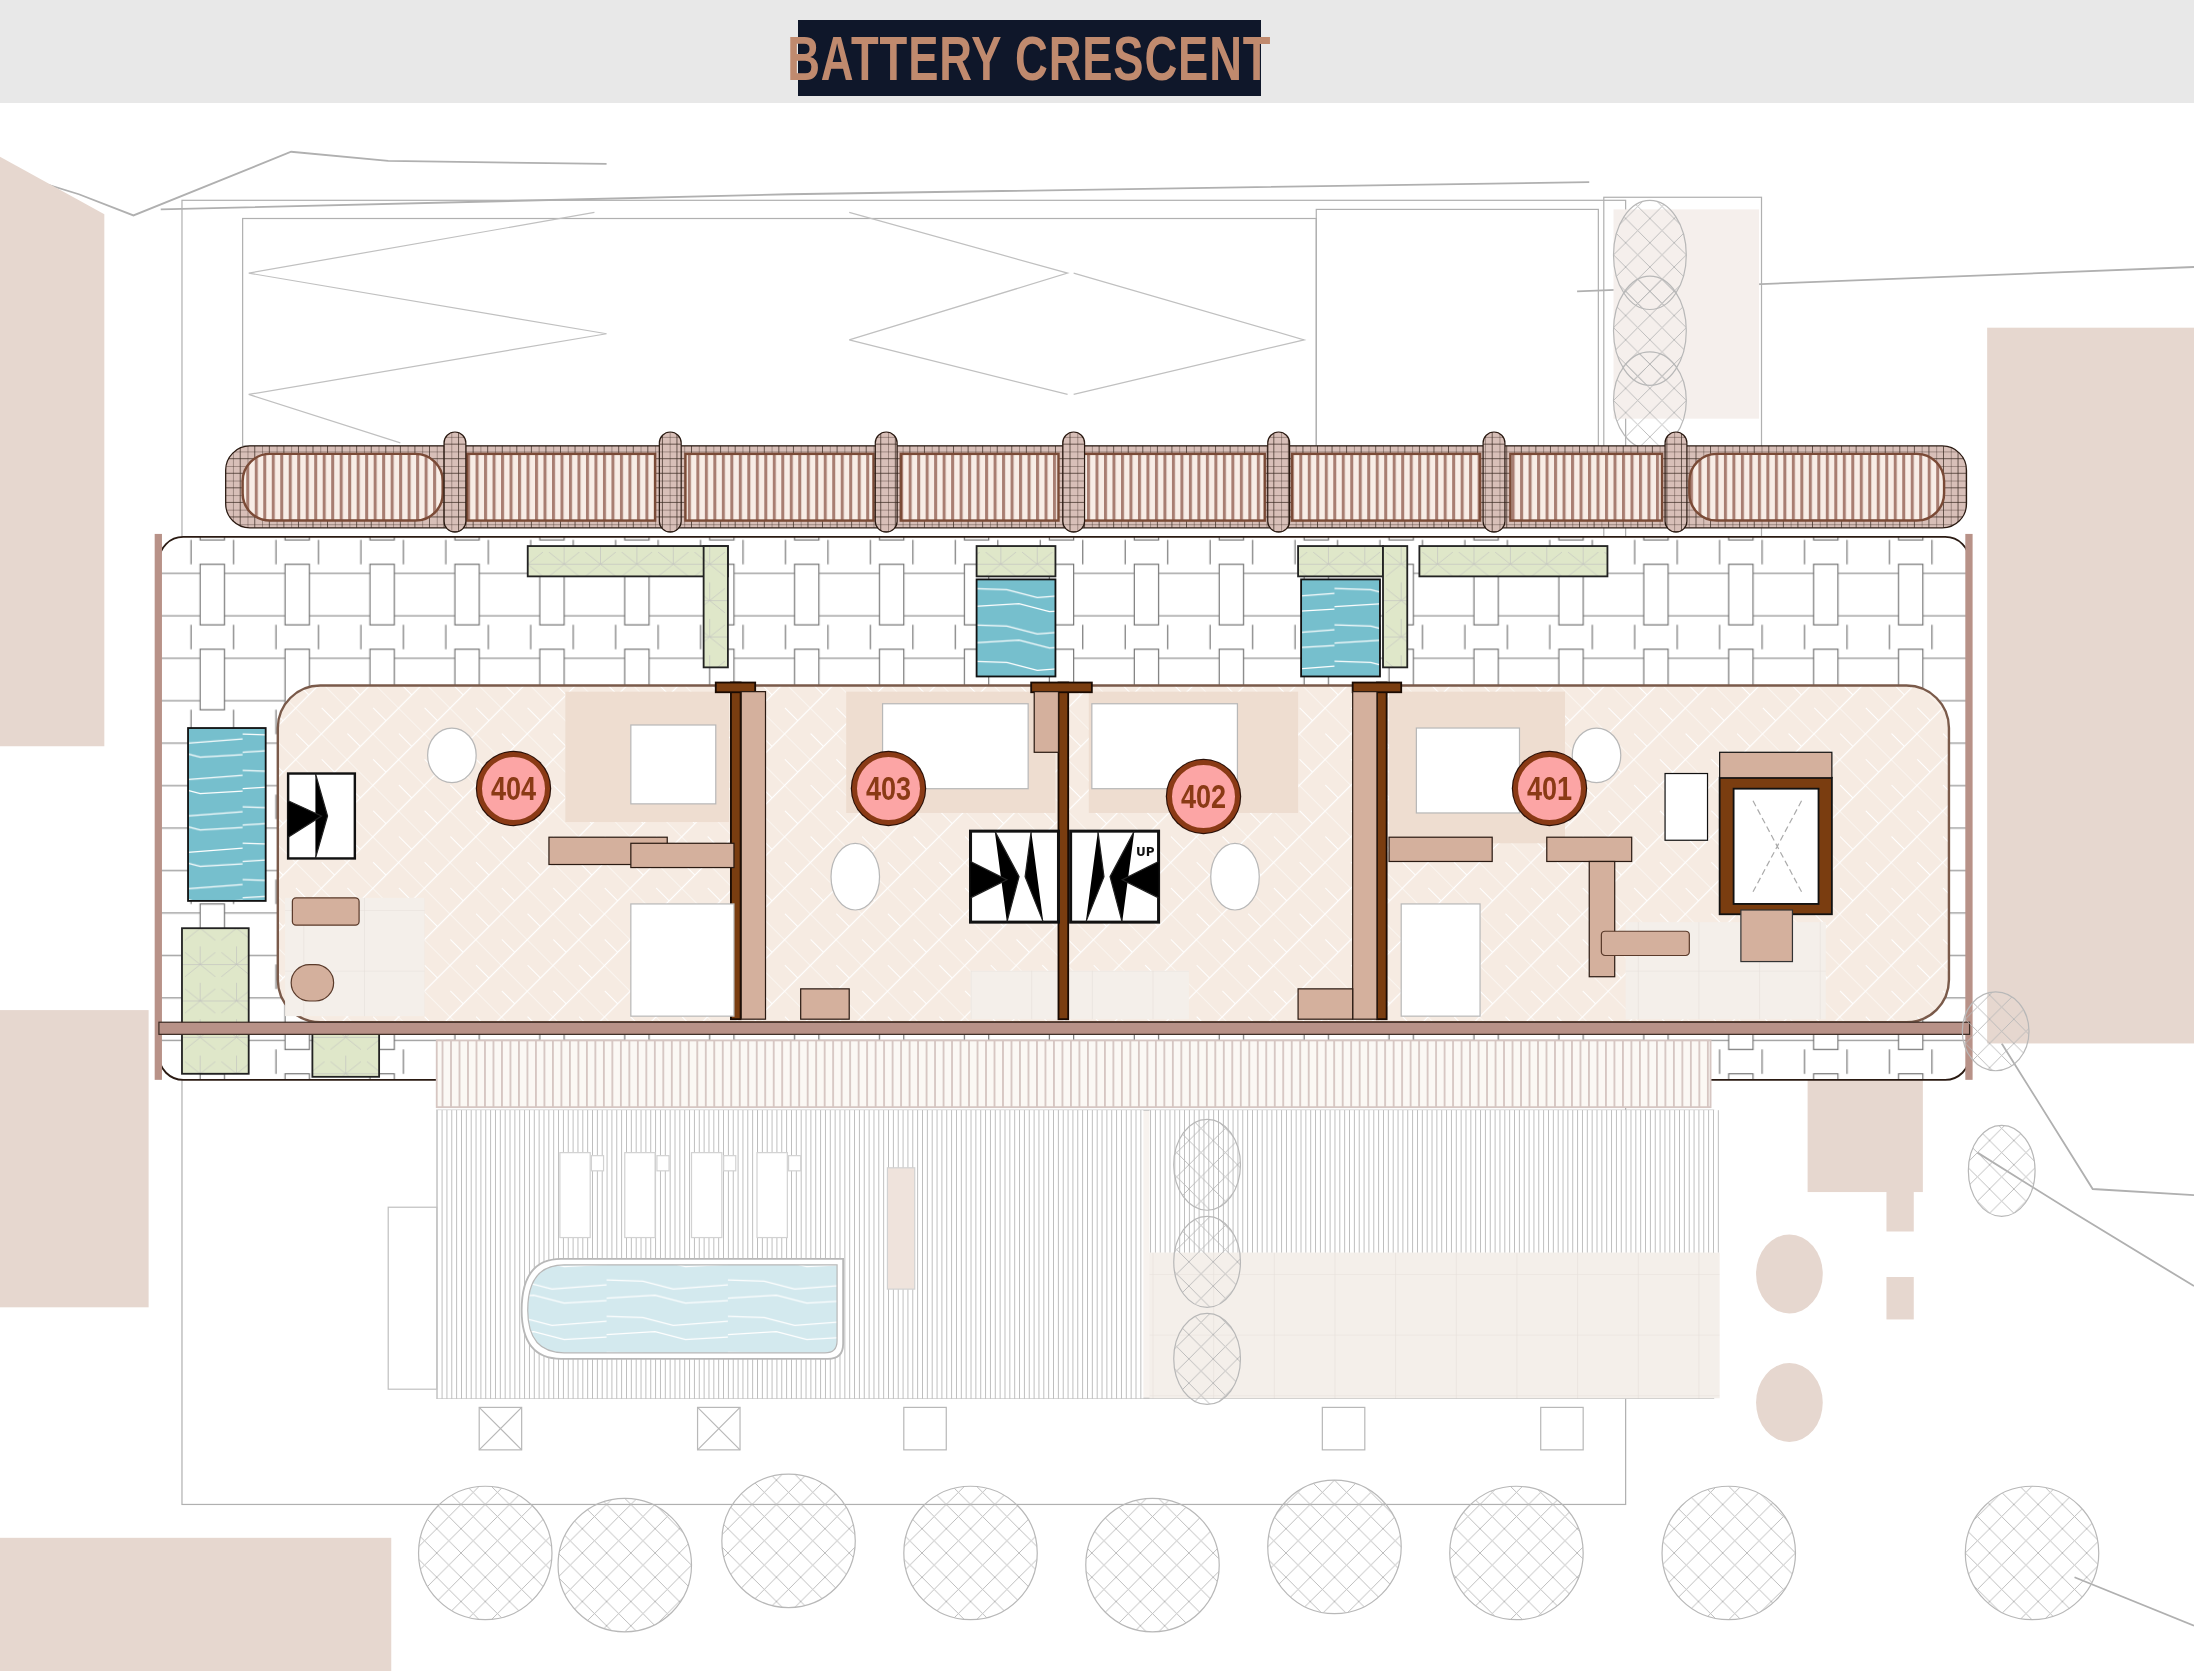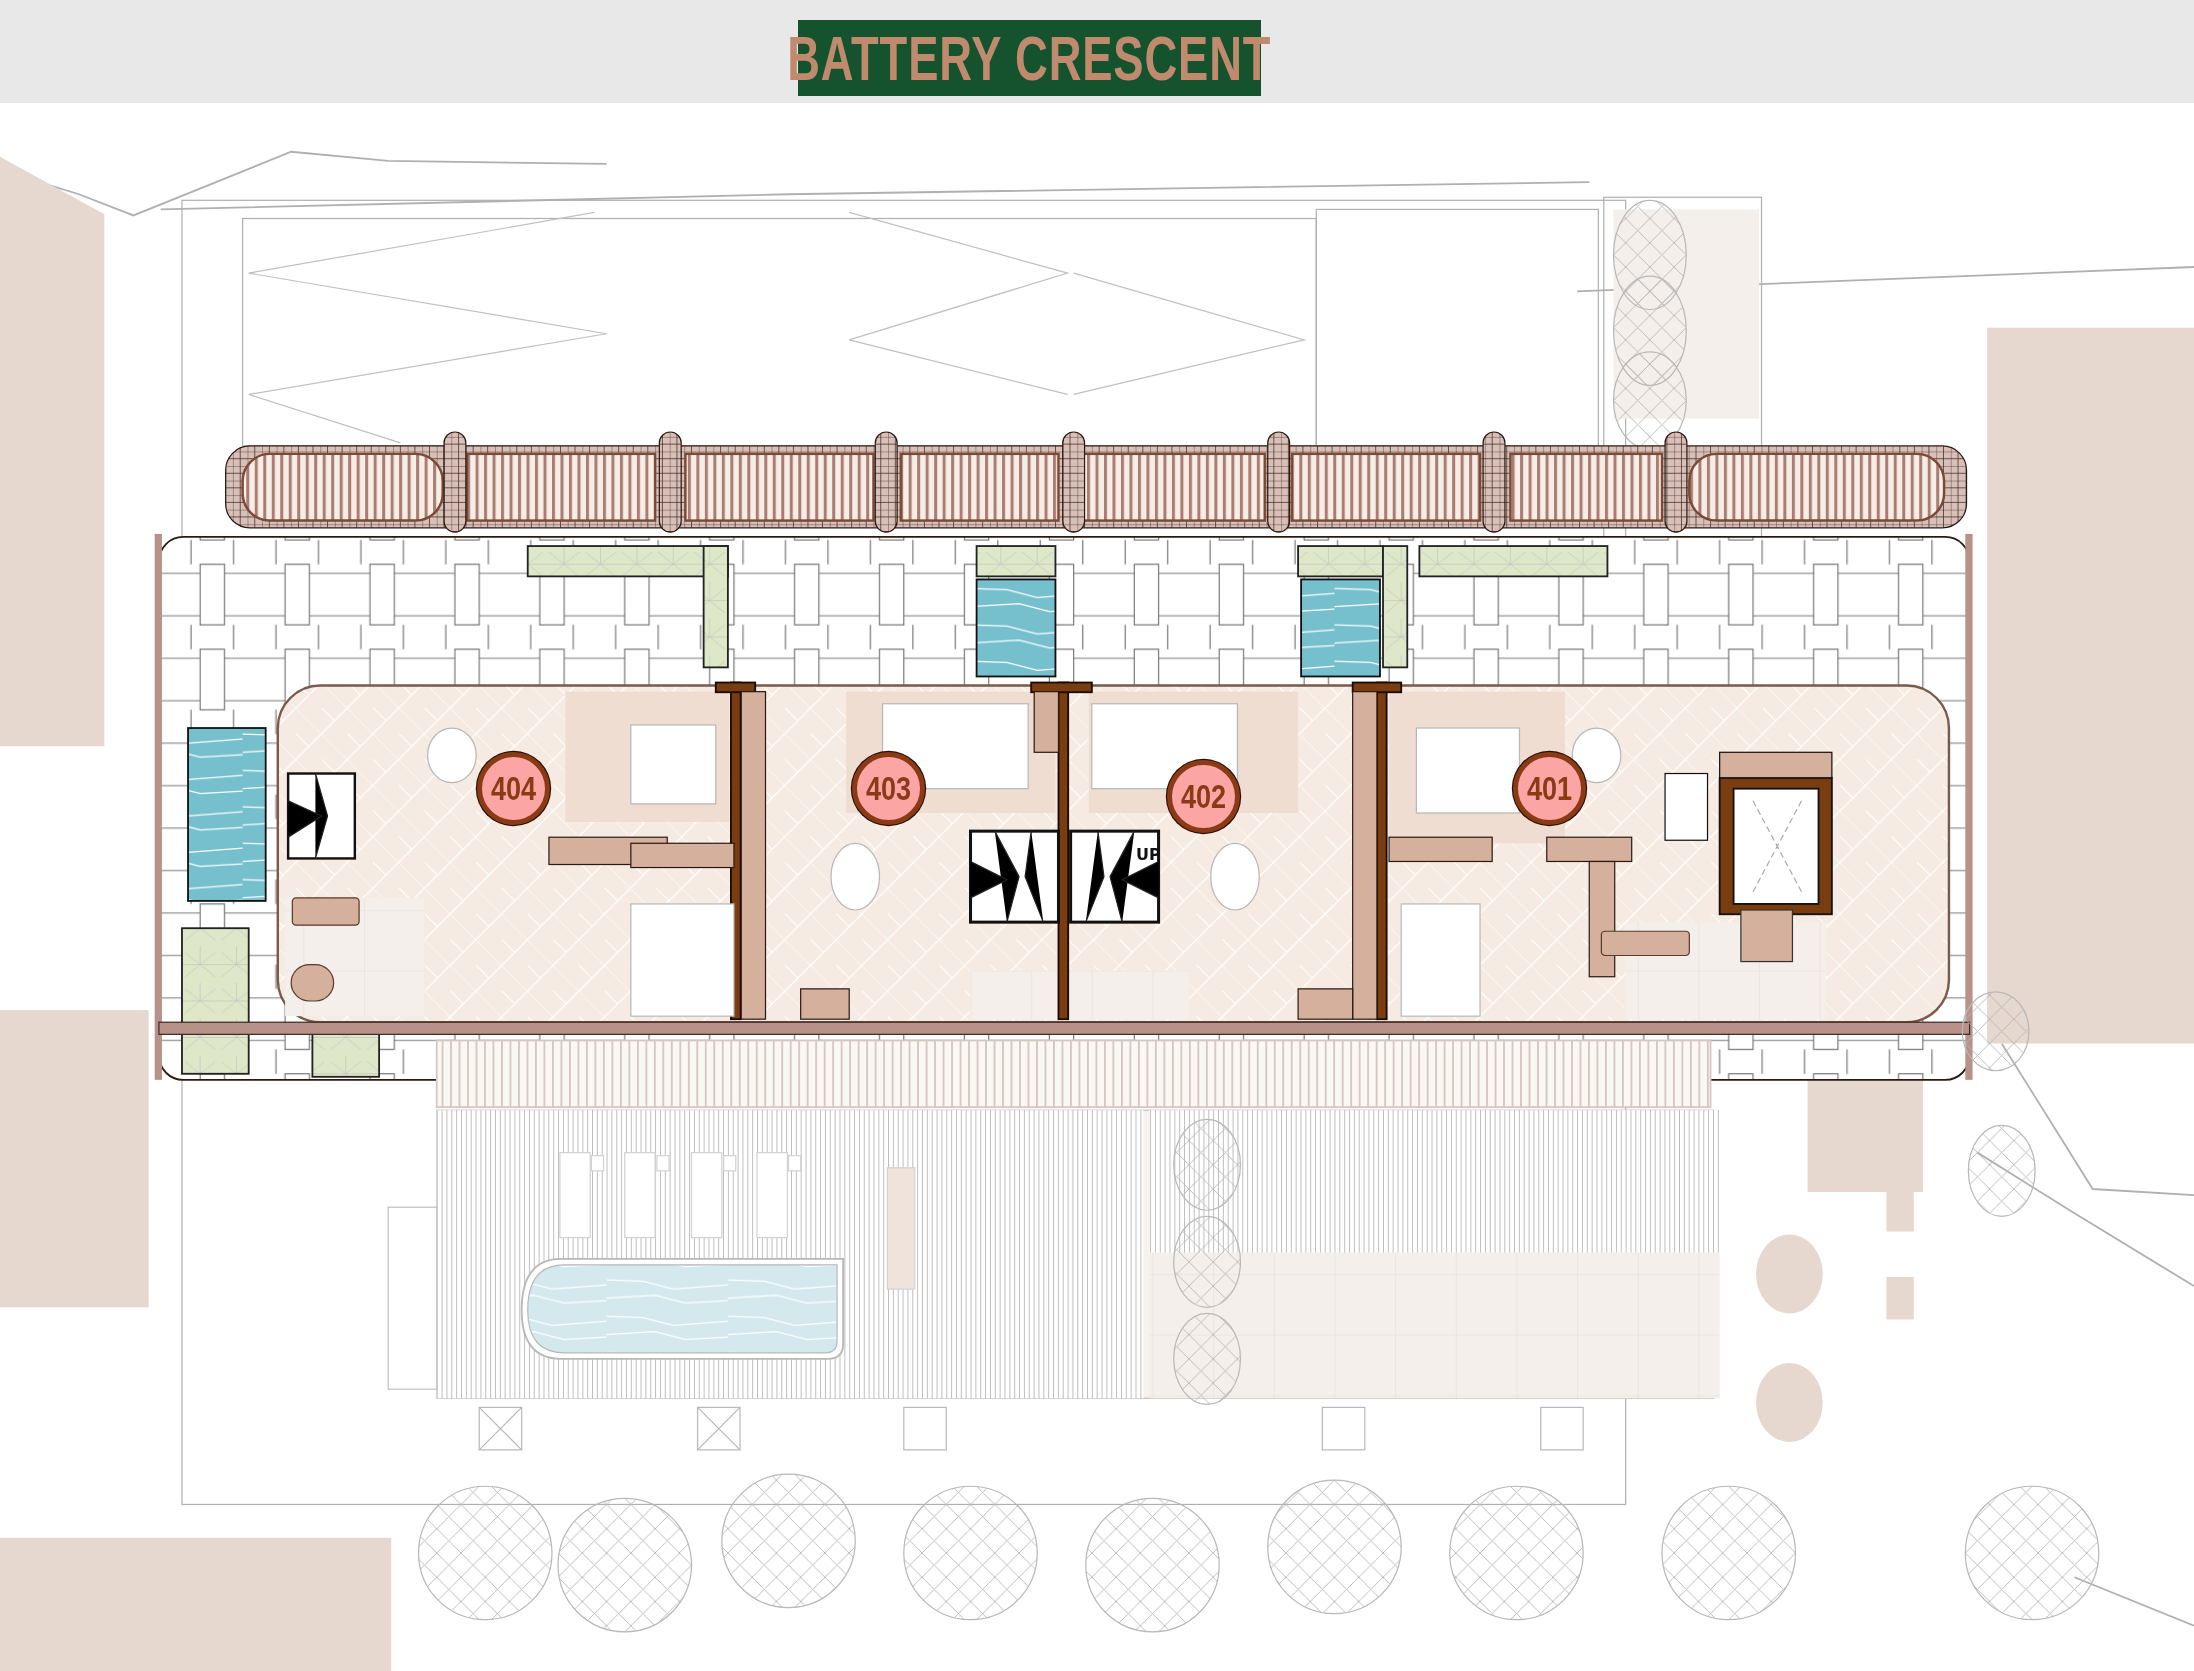--- a/index.html
+++ b/index.html
@@ -1,24 +1,24 @@
 <!DOCTYPE html>
 <html style="font-size:9.7px"><head>
 <meta charset="utf-8">
 <style>
   html, body { margin: 0; padding: 0; background: #ffffff; }
   body { width: 2194px; height: 1672px; position: relative; overflow: hidden; font-family: "Liberation Sans", sans-serif; }
   .abs { position: absolute; }
   svg { position: absolute; left: 0; top: 0; }
   .street-band { left: 0; top: 0; width: 2194px; height: 103px; background: #e8e8e8; }
-  .title-box { left: 798px; top: 20px; width: 463px; height: 76px; background: #14532d; display: flex; align-items: center; justify-content: center; }
+  .title-box { left: 798px; top: 20px; width: 463px; height: 76px; background: #0f172a; display: flex; align-items: center; justify-content: center; }
   .title-text { font-family: "Liberation Sans", sans-serif; font-weight: bold; font-size: 63px; color: #c08a6e; letter-spacing: 1.2px; transform: scaleX(0.72); white-space: nowrap; line-height: 1; }
   .unit-badge { width: 63px; height: 63px; border-radius: 50%; background: #fca5a5; border: 5.5px solid #8a3a15; box-shadow: 0 0 0 1.2px #2a1008; display: flex; align-items: center; justify-content: center; }
   .unit-num { font-family: "Liberation Sans", sans-serif; font-weight: bold; font-size: 33px; color: #8a3a15; transform: scaleX(0.82); line-height: 1; }
-  .up-label { font-family: "DejaVu Sans", sans-serif; font-weight: bold; font-size: 16px; color: #111; }
+  .up-label { font-family: "DejaVu Sans", sans-serif; font-weight: bold; font-size: 12px; color: #111; }
 </style>
 </head>
 <body>
 
 <div class="abs street-band"></div>
 <div class="abs title-box">
   <span class="title-text">BATTERY CRESCENT</span>
 </div>
 
 <svg width="2194" height="1672" viewBox="0 0 3617 2756">

